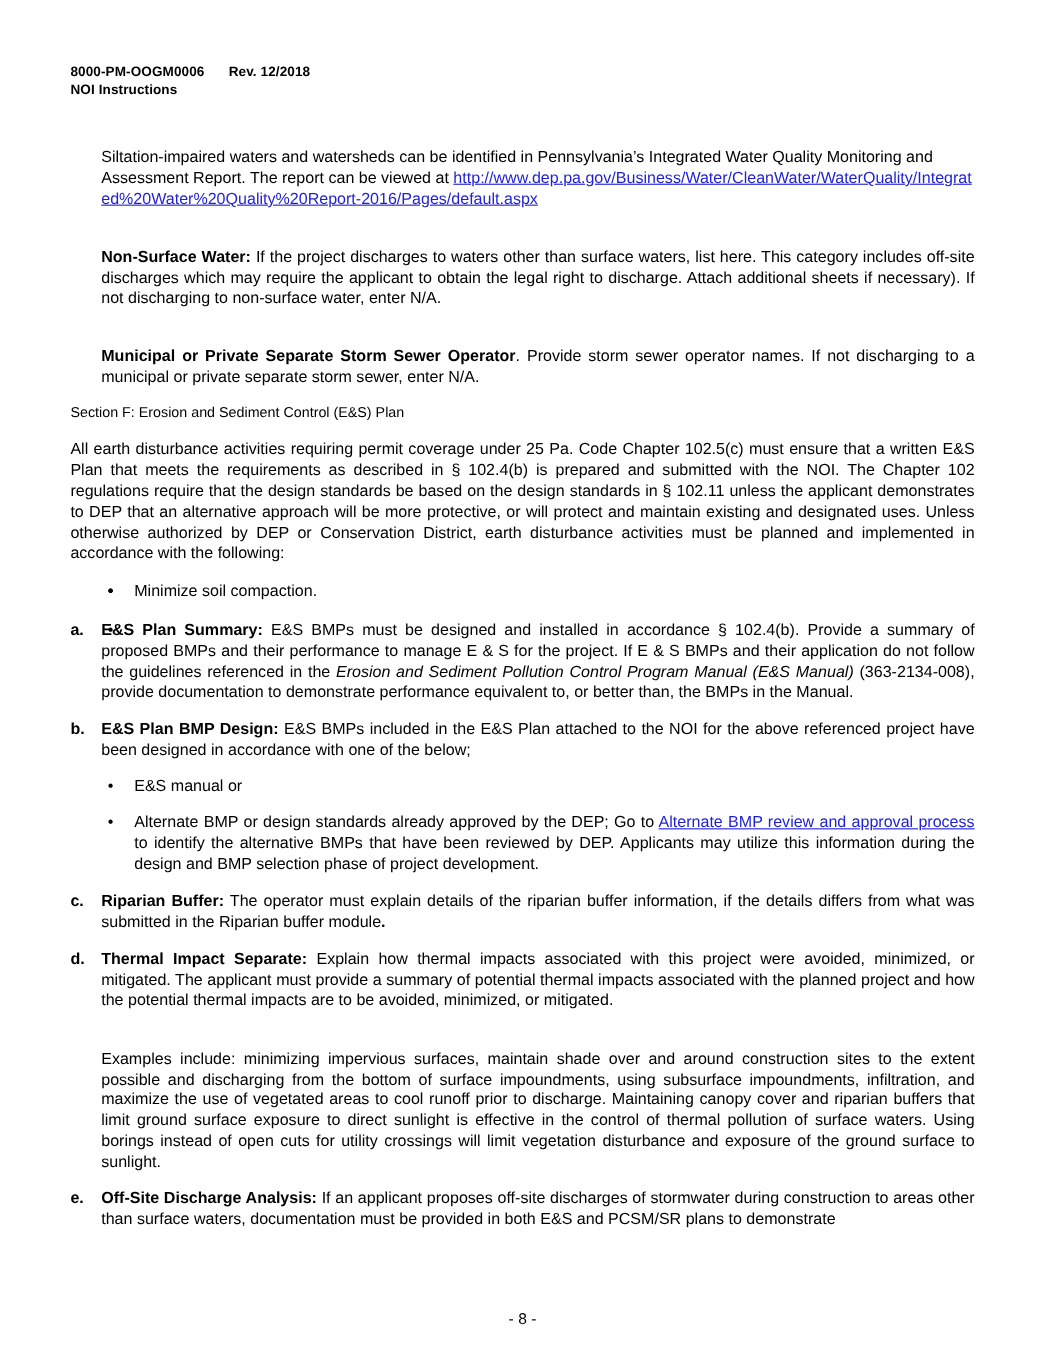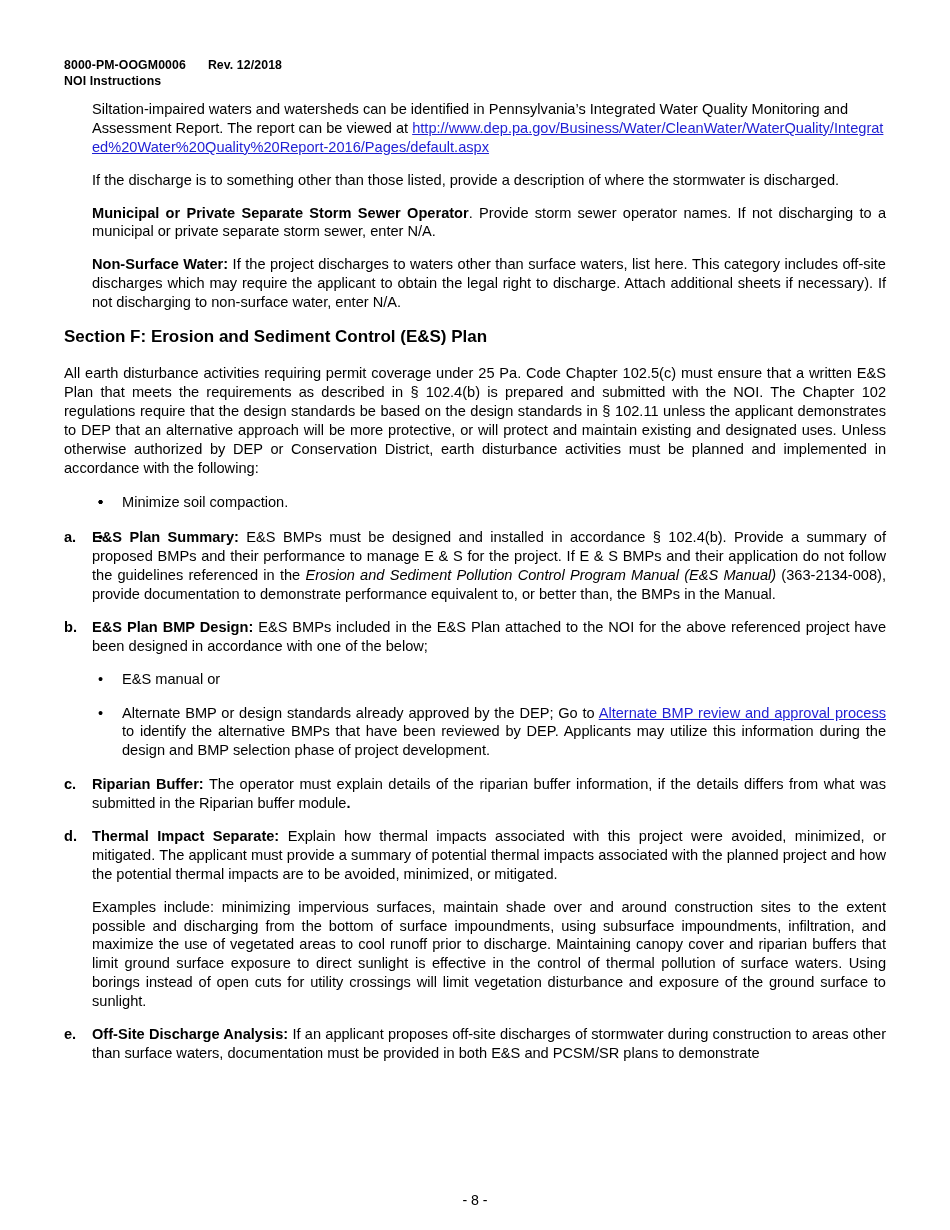--- a/index.html
+++ b/index.html
@@ -50,30 +50,31 @@
     margin: 0;
     font-size: 14.6px;
     line-height: 1.295;
   }
 
   
   .para {
     margin-left: 28px;
     margin-bottom: 14px;
     text-align: left;
+    margin-top: 34px;
   }
   .para.just {
     text-align: justify;
     text-justify: inter-word;
   }
 
   
   .sec-heading {
-    font-size: 17px;
-    font-weight: bold;
+    font-size: 13px;
+    font-weight: normal;
     margin: 0 0 13px 0;
     line-height: 1.30;
   }
 
   
   .block-just {
     text-align: justify;
     text-justify: inter-word;
     margin: 16px 0 14px 0;
     font-size: 14.6px;
@@ -149,25 +150,24 @@
     <div class="hdr-line1">
       <span>8000-PM-OOGM0006</span><span class="rev">Rev. 12/2018</span>
     </div>
     <div>NOI Instructions</div>
   </div>
 
   <div class="content">
 
     <p class="para"><span>Siltation-impaired waters and watersheds can be identified in Pennsylvania’s Integrated Water Quality Monitoring and Assessment Report.  The report can be viewed at </span><a class="link" href="#">http://www.dep.pa.gov/Business/Water/CleanWater/WaterQuality/Integrated%20Water%20Quality%20Report-2016/Pages/default.aspx</a></p>
 
-    <p class="para">If the discharge is to something other than those listed, provide a description of where the stormwater is discharged.</p>
+
+    <p class="para just"><b class="run-in">Non-Surface Water:</b><span> If the project discharges to waters other than surface waters, list here.  This category includes off-site discharges which may require the applicant to obtain the legal right to discharge.  Attach additional sheets if necessary).  If not discharging to non-surface water, enter N/A.</span></p>
 
     <p class="para just"><b class="run-in">Municipal or Private Separate Storm Sewer Operator</b><span>.  Provide storm sewer operator names.  If not discharging to a municipal or private separate storm sewer, enter N/A.</span></p>
-
-    <p class="para just"><b class="run-in">Non-Surface Water:</b><span> If the project discharges to waters other than surface waters, list here.  This category includes off-site discharges which may require the applicant to obtain the legal right to discharge.  Attach additional sheets if necessary).  If not discharging to non-surface water, enter N/A.</span></p>
 
     <h2 class="sec-heading">Section F:  Erosion and Sediment Control (E&amp;S) Plan</h2>
 
     <p class="block-just">All earth disturbance activities requiring permit coverage under 25 Pa. Code Chapter 102.5(c) must ensure that a written E&amp;S Plan that meets the requirements as described in § 102.4(b) is prepared and submitted with the NOI.  The Chapter 102 regulations require that the design standards be based on the design standards in § 102.11 unless the applicant demonstrates to DEP that an alternative approach will be more protective, or will protect and maintain existing and designated uses.  Unless otherwise authorized by DEP or Conservation District, earth disturbance activities must be planned and implemented in accordance with the following:</p>
 
     <ul class="bullets">
       <li><span class="bullet-dot">•</span></li>
       <li><span class="bullet-dot">•</span></li>
       <li><span class="bullet-dot">•</span><span class="li-text">Minimize soil compaction.</span></li>
       <li><span class="bullet-dot">•</span></li>

